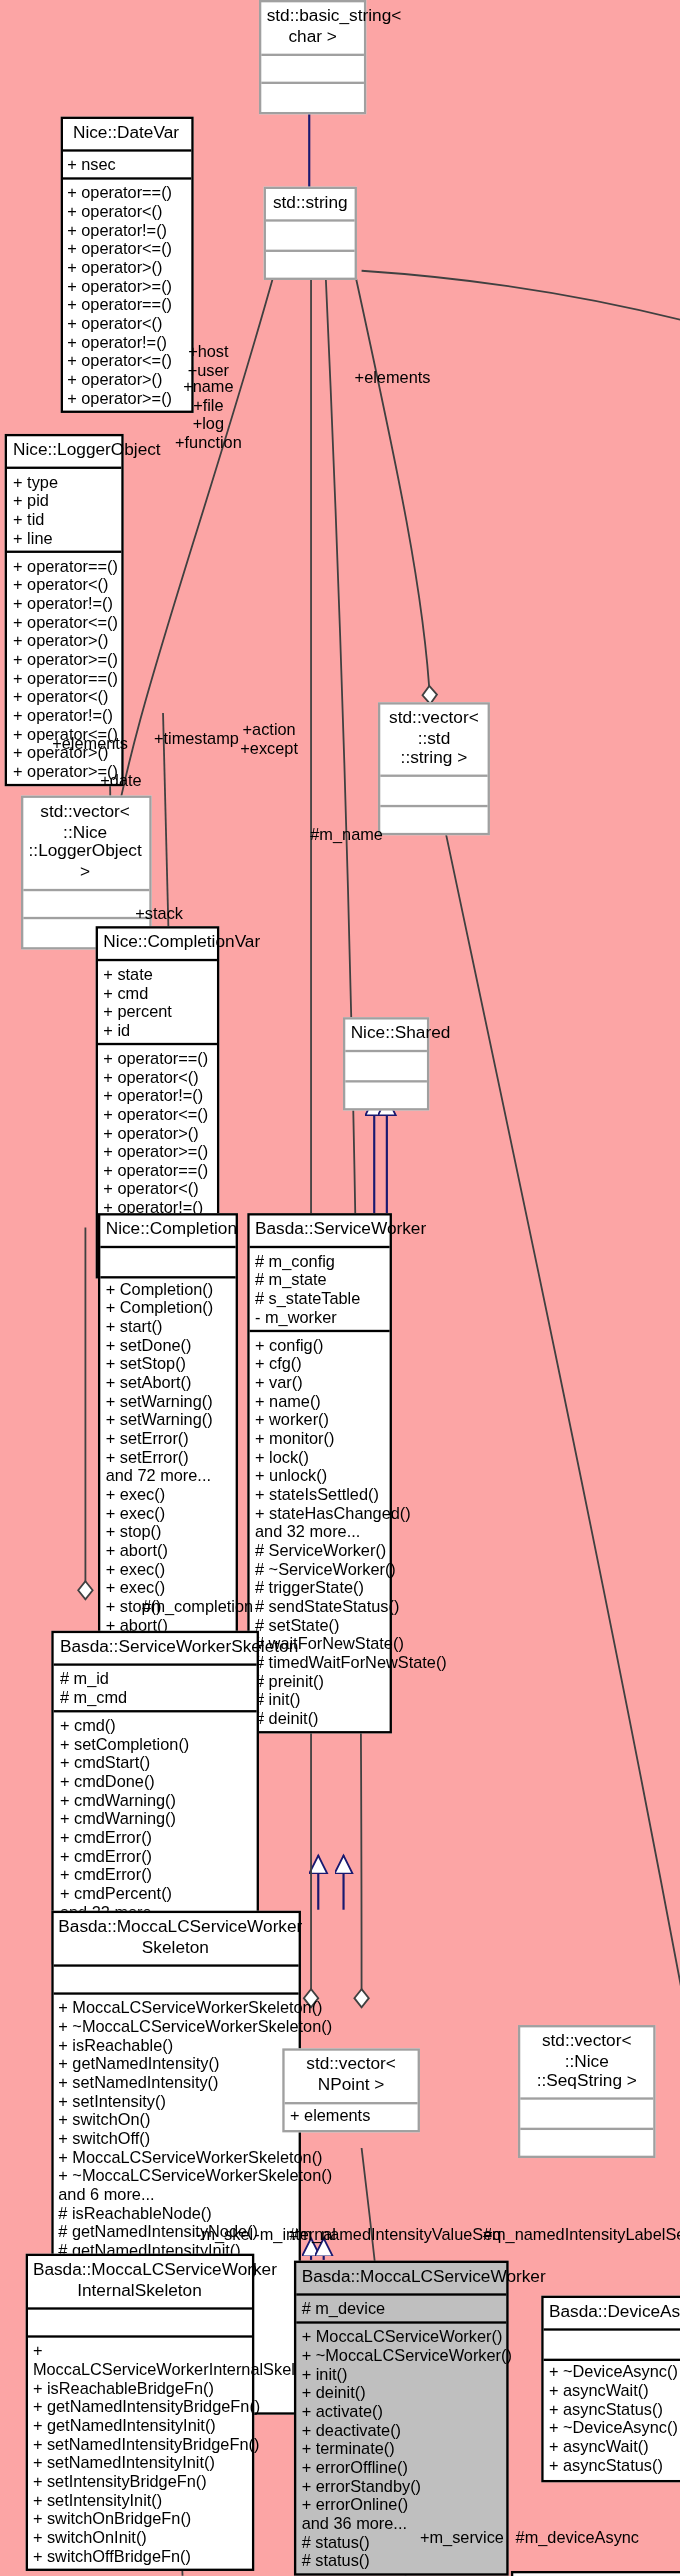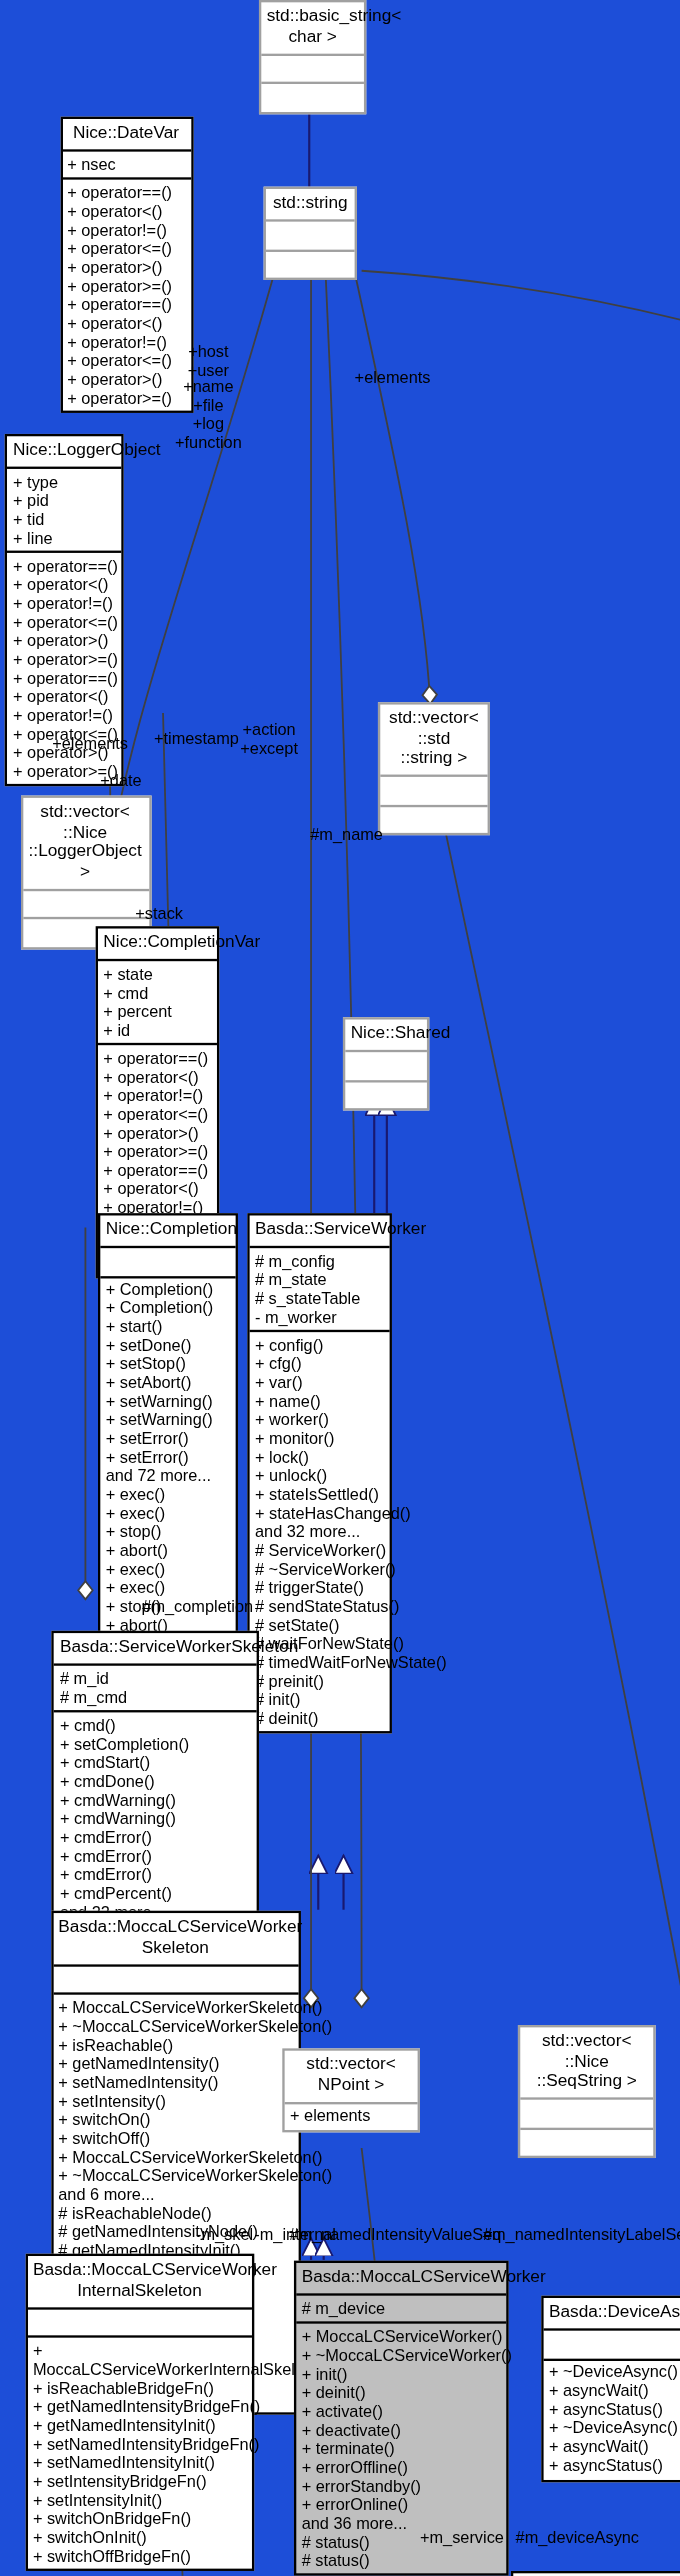--- a/index.html
+++ b/index.html
@@ -1,18 +1,18 @@
 <!DOCTYPE html>
 <html style="font-size:12.4px"><head>
 <meta charset="utf-8">
 <title>Basda::MoccaLCServiceWorker Collaboration Diagram</title>
 <style>
   html,body{margin:0;padding:0;background:#ffffff;}
   body{font-family:"Liberation Sans","DejaVu Sans",sans-serif;}
-  #canvas{position:relative;width:680px;height:2576px;overflow:hidden;background:#1d4ed8;}
+  #canvas{position:relative;width:680px;height:2576px;overflow:hidden;background:#fca5a5;}
   svg.edges{position:absolute;left:0;top:0;width:680px;height:2576px;pointer-events:none;}
 
   .node{position:absolute;box-sizing:border-box;background:#ffffff;border:0.8px solid #000;z-index:3;}
   .node.thin{border:0.8px solid #a0a0a0;}
   .node.hl{background:#bfbfbf;border:0.8px solid #000;}
   .node .ttl{font-size:7.4px;line-height:8.5px;text-align:center;padding:2.3px 2.3px;color:#000;}
   .node .sec{border-top:0.8px solid #000;padding:1.5px 2.3px;}
   .node.thin .sec{border-top:0.8px solid #a0a0a0;}
   .node .sec.empty{min-height:8.5px;}
   .node .sec ul{list-style:none;margin:0;padding:0;}

